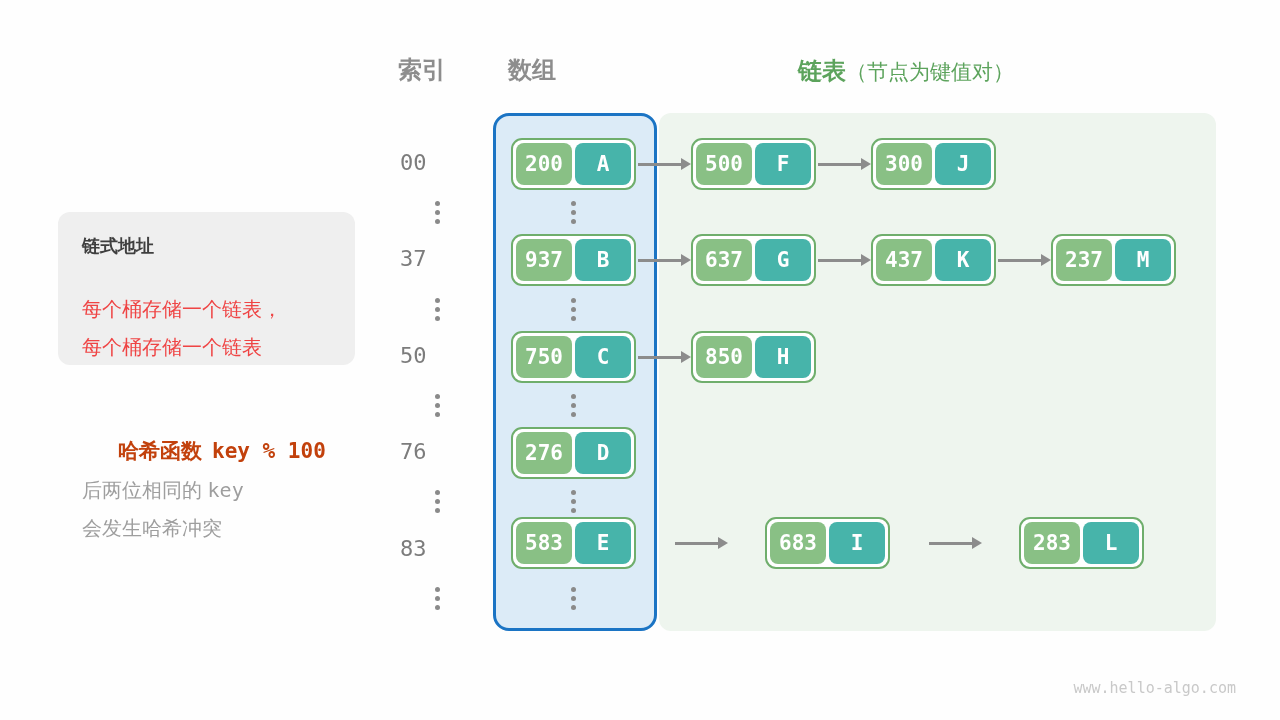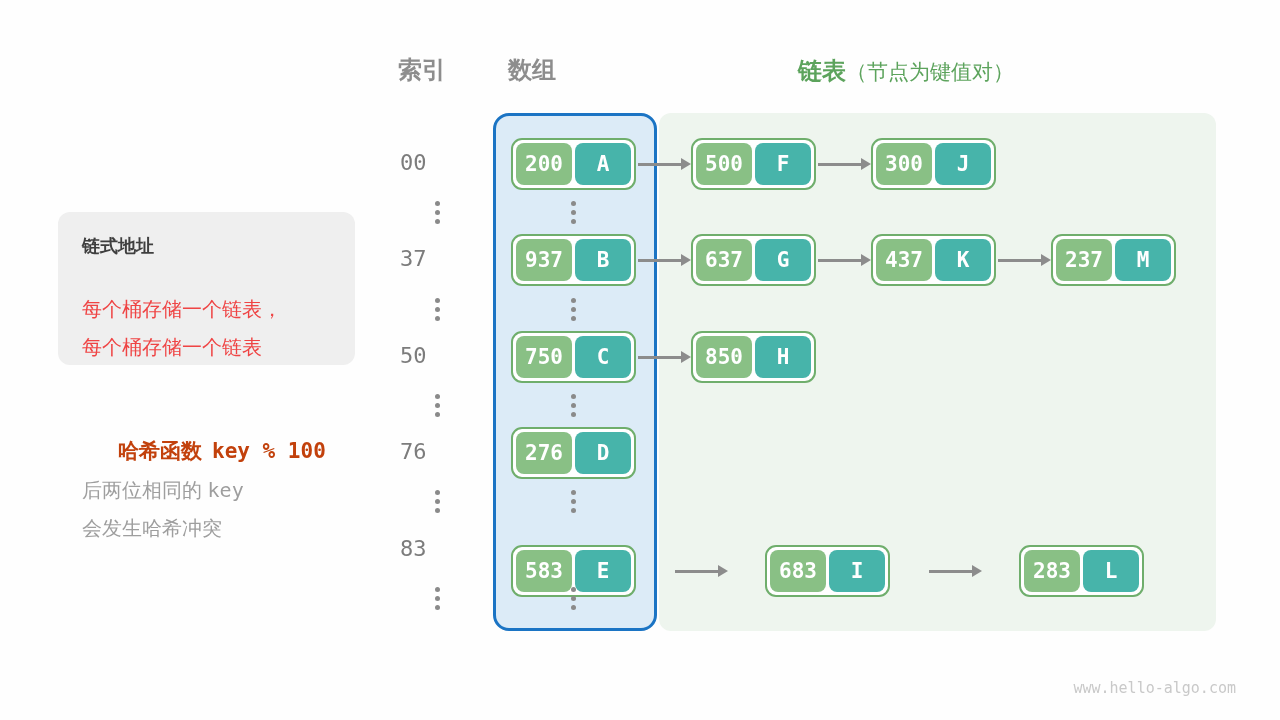--- a/index.html
+++ b/index.html
@@ -199,21 +199,21 @@
       <i></i>
       <i></i>
       <i></i>
     </div>
     <div class="abs dots-col" style="left: 568px; top: 490px;">
       <i></i>
       <i></i>
       <i></i>
     </div>
     <div class="abs index-label" style="left: 400px; top: 536px;">83</div>
-    <div class="abs chain-row" style="left: 511px; top: 545px; gap: 37px;">
+    <div class="abs chain-row" style="left: 511px; top: 517px; gap: 37px;">
       <div class="node">
         <div class="cell key">583</div>
         <div class="cell val">E</div>
       </div>
       <div class="arrow"></div>
       <div class="node">
         <div class="cell key">683</div>
         <div class="cell val">I</div>
       </div>
       <div class="arrow"></div>

